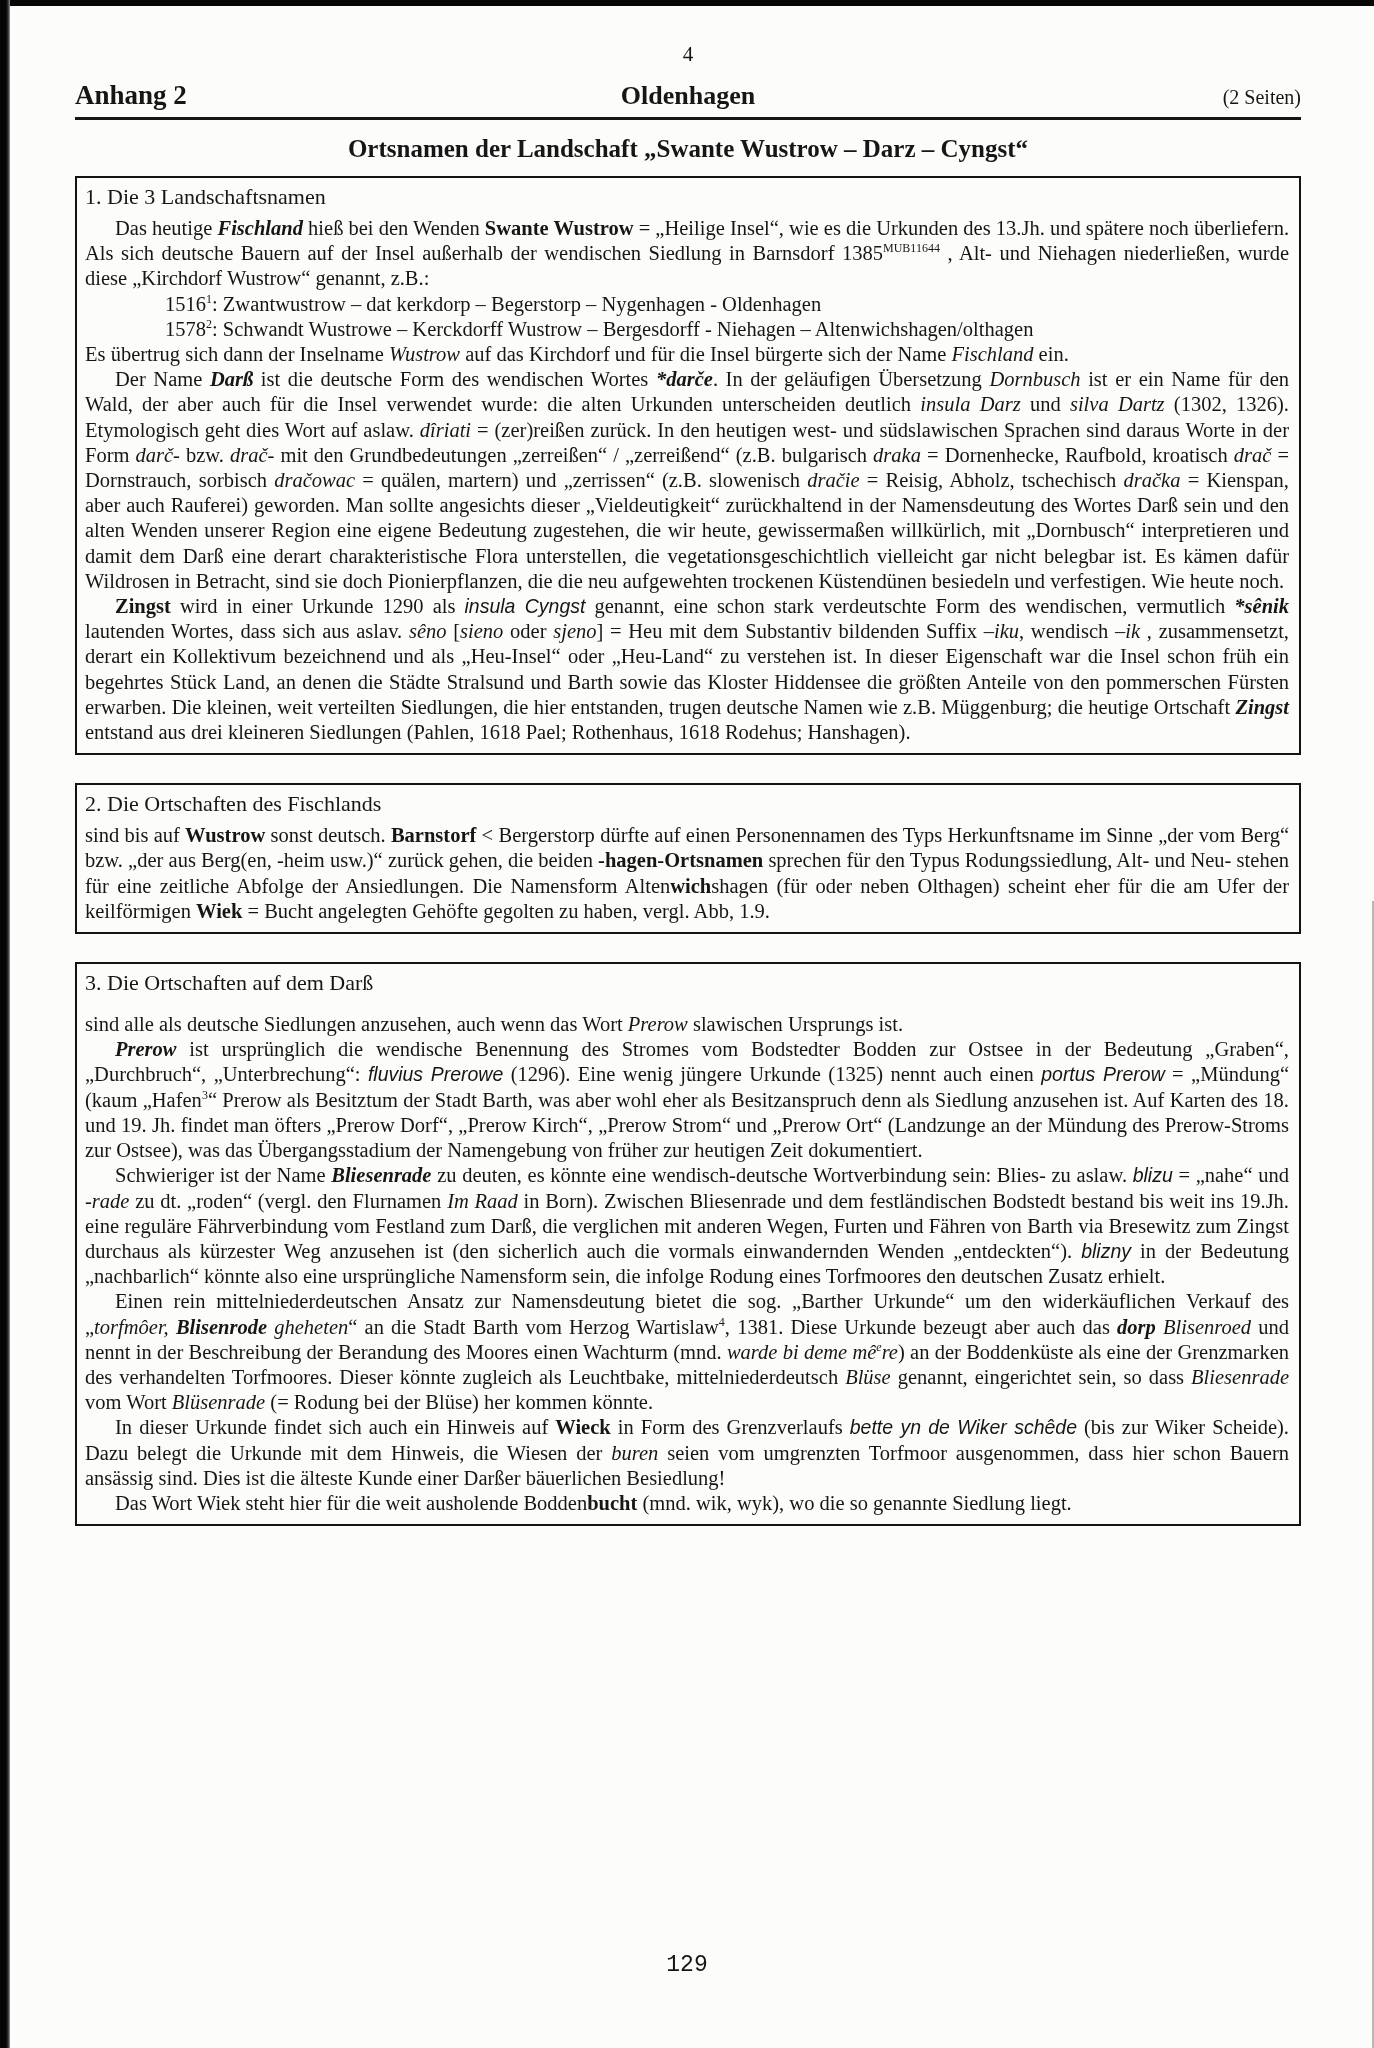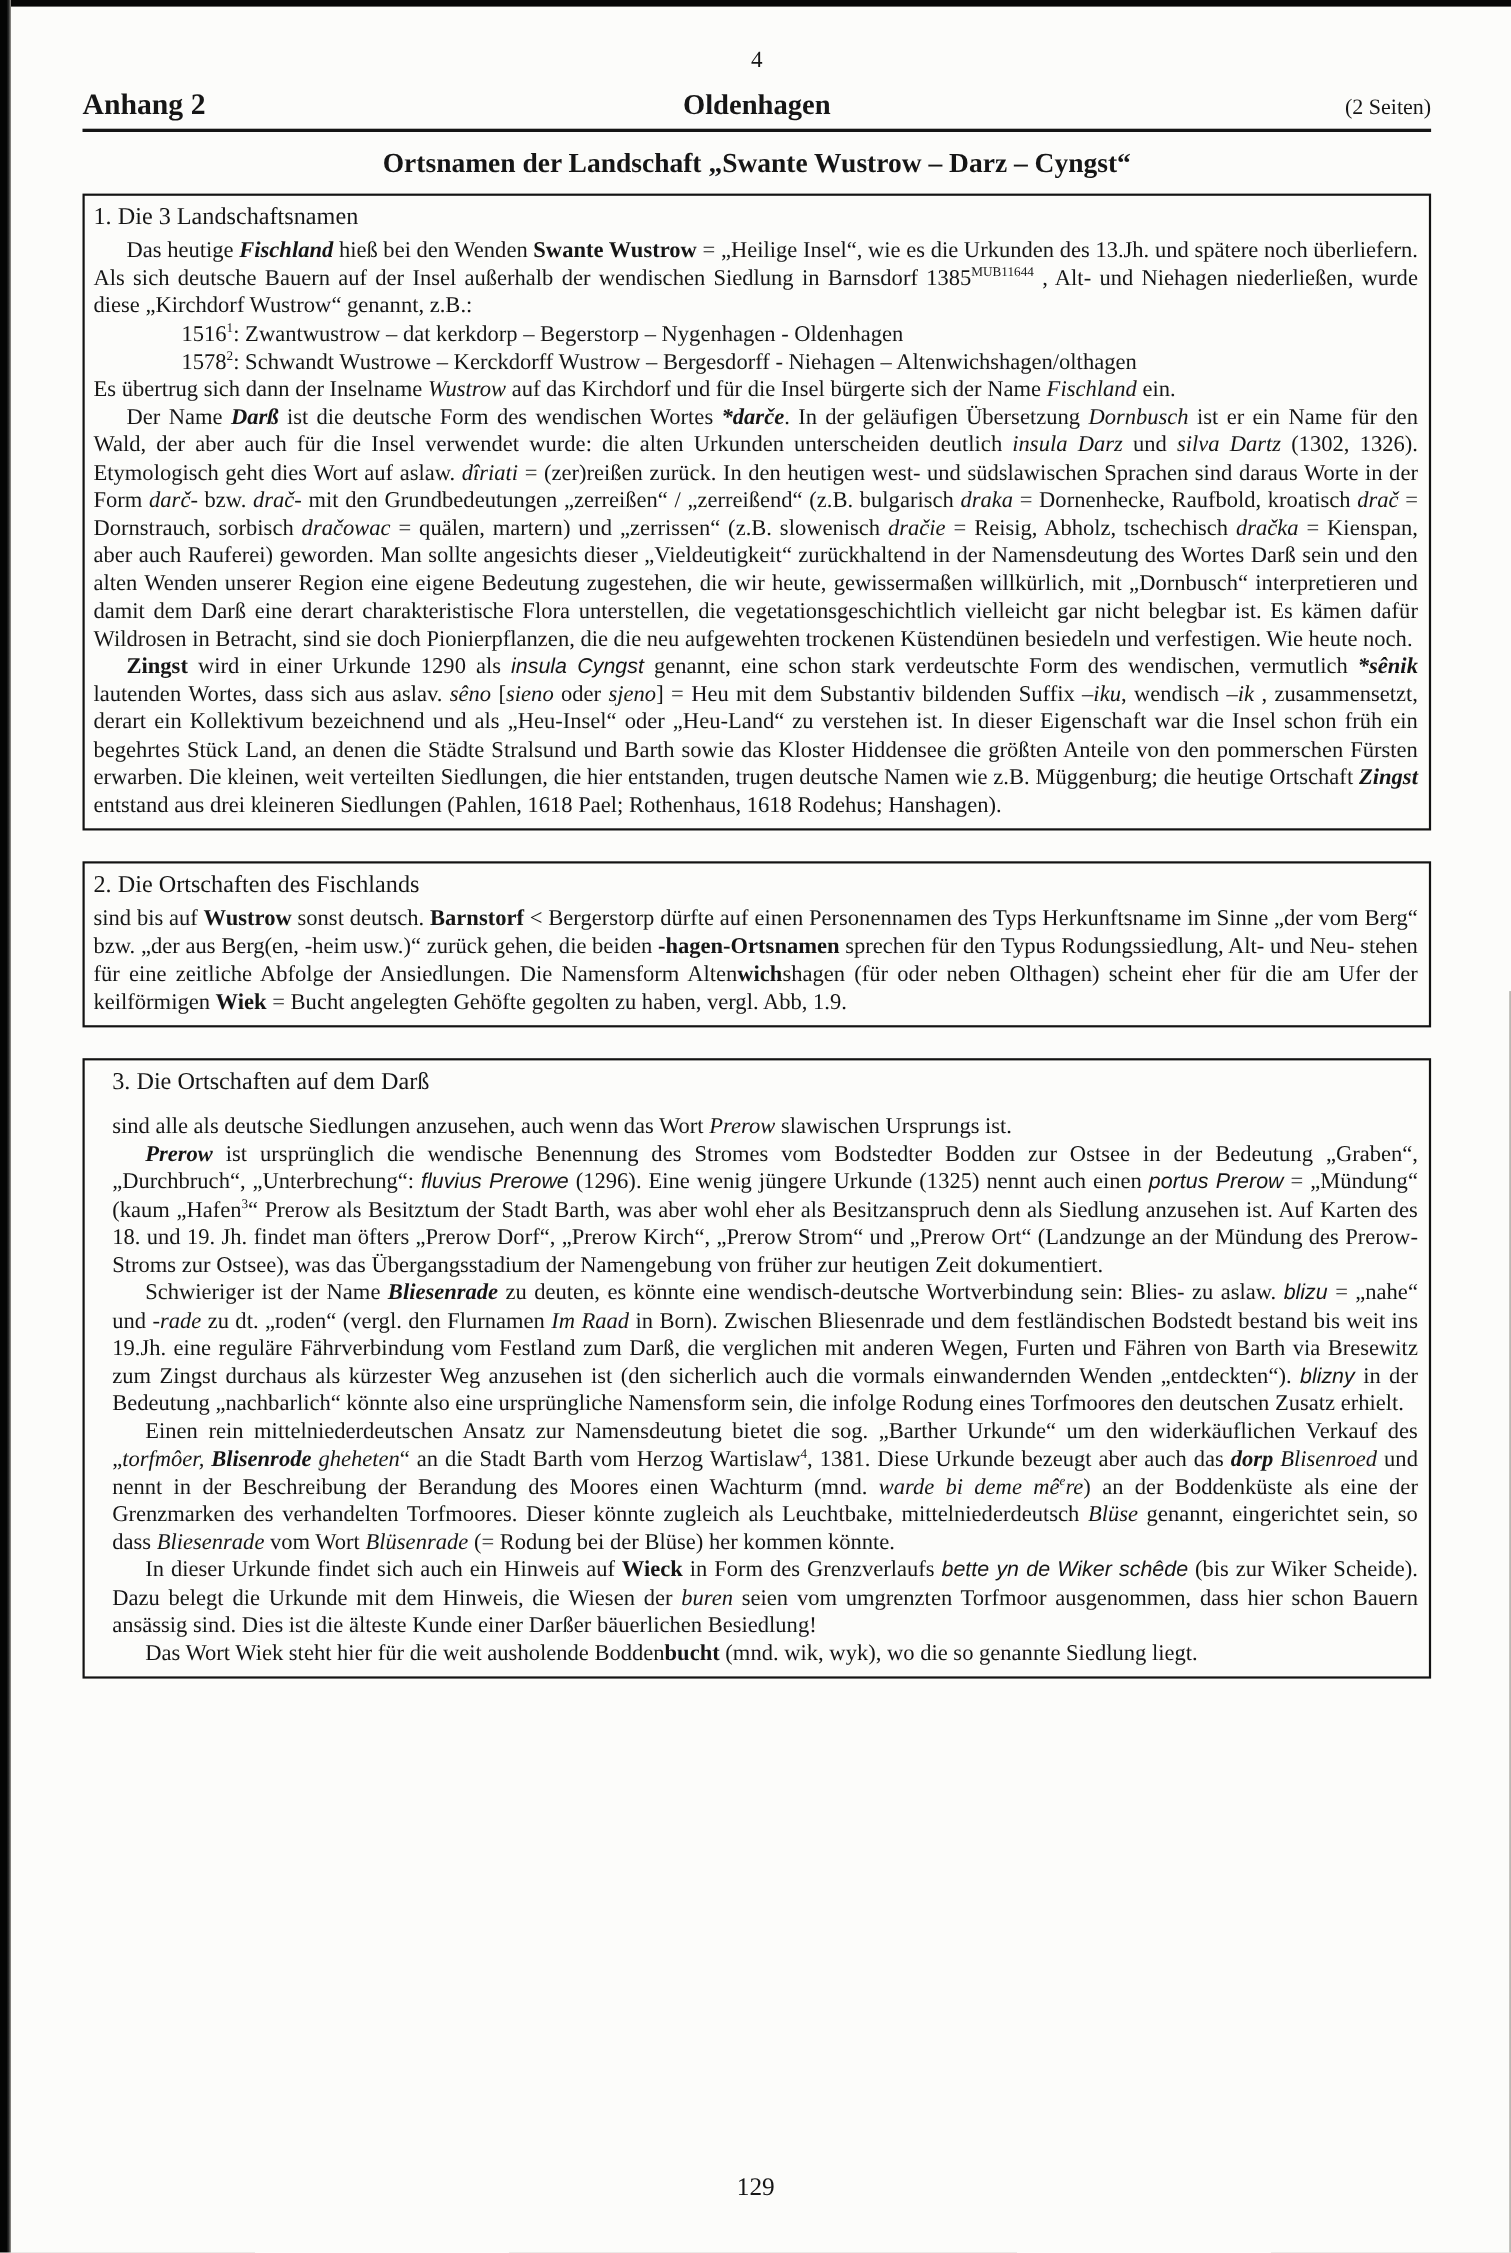--- a/index.html
+++ b/index.html
@@ -14,33 +14,33 @@
   .edge-right{position:absolute;right:0;top:44%;width:2px;height:56%;background:#b9b7b2;}
   .content{position:absolute;left:75px;top:42px;width:1226px;}
   .pagenum-top{text-align:center;font-size:21px;line-height:24px;margin-bottom:14px;}
   .header-row{display:grid;grid-template-columns:1fr auto 1fr;align-items:baseline;}
   .h-left{justify-self:start;font-weight:bold;font-size:27px;}
   .h-center{font-weight:bold;font-size:26px;}
   .h-right{justify-self:end;font-size:20px;}
   .header-rule{height:3px;background:#151515;margin-top:6px;}
   .doc-title{text-align:center;font-weight:bold;font-size:25px;margin:15px 0 13px;}
   .box{border:2px solid #131313;padding:4px 10px 8px 8px;margin-bottom:28px;}
-  .box.last{margin-bottom:0;padding-left:25px;}
+  .box.last{margin-bottom:0;}
   .sec-heading{font-size:22px;line-height:30px;margin:0 0 4px;}
   .box3 .sec-heading{margin-bottom:14px;}
   .para{margin:0;font-size:20.5px;line-height:25.2px;text-align:justify;}
   .para.indent{text-indent:30px;}
   .para.deep{padding-left:80px;text-align:left;}
   sup{font-size:12px;line-height:0;vertical-align:super;}
   .rs-b{font-weight:bold;}
   .rs-i{font-style:italic;}
   .rs-u{}
   .rs-s{font-family:"Liberation Sans","DejaVu Sans",sans-serif;font-size:0.95em;}
-  .pagenum-bottom{position:absolute;left:0;right:0;bottom:47px;text-align:center;
-    font-size:23px;}
+  .pagenum-bottom{position:absolute;left:0;right:0;bottom:70px;text-align:center;
+    font-size:23px;font-family:Liberation Mono, monospace;}
 </style>
 </head>
 <body>
 
 <div class="page">
   <div class="edge-top"></div>
   <div class="edge-left"></div>
   <div class="edge-right"></div>
 
   <div class="content">

